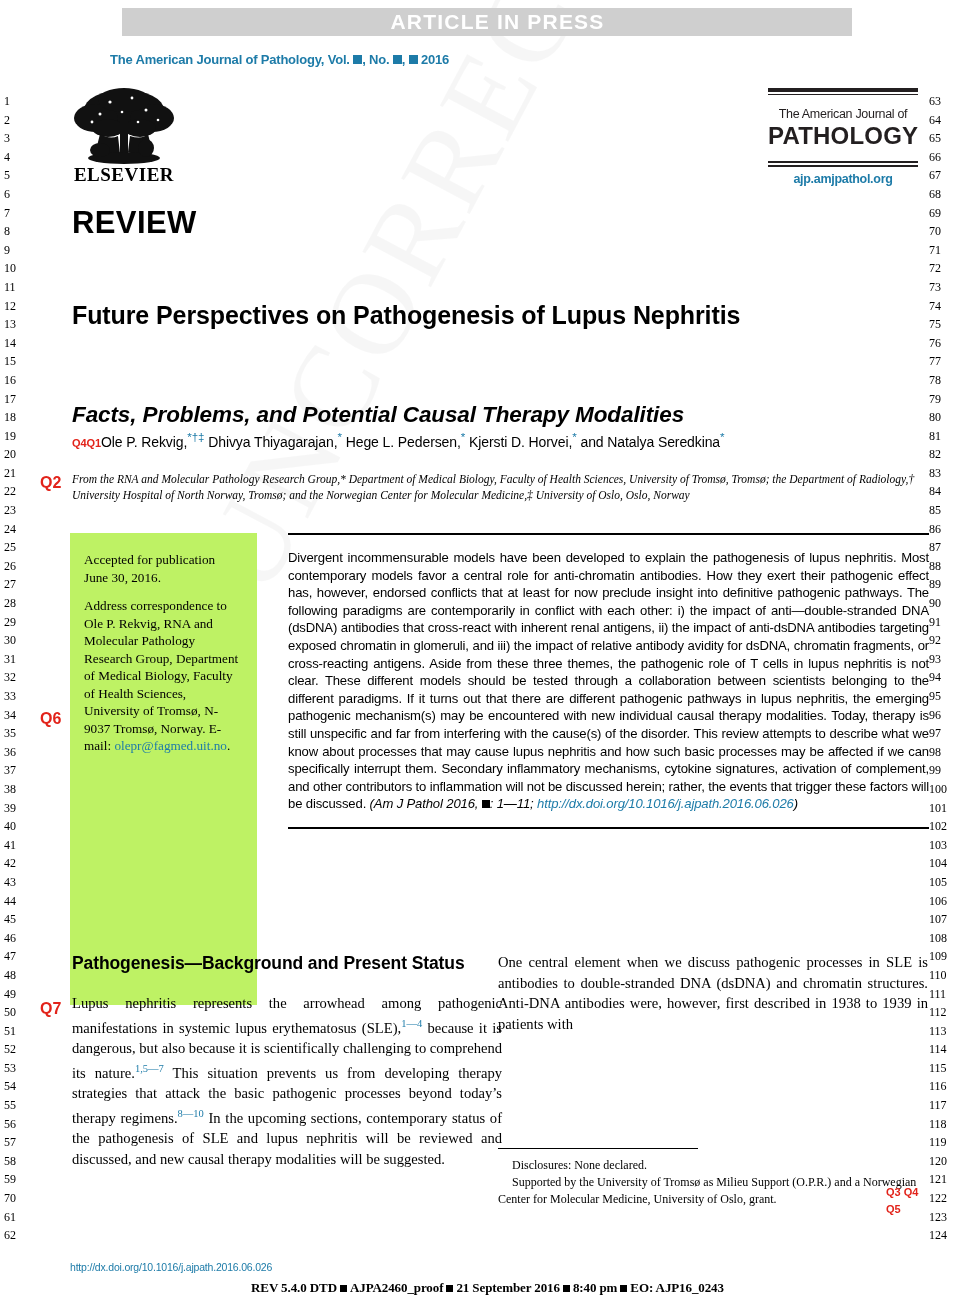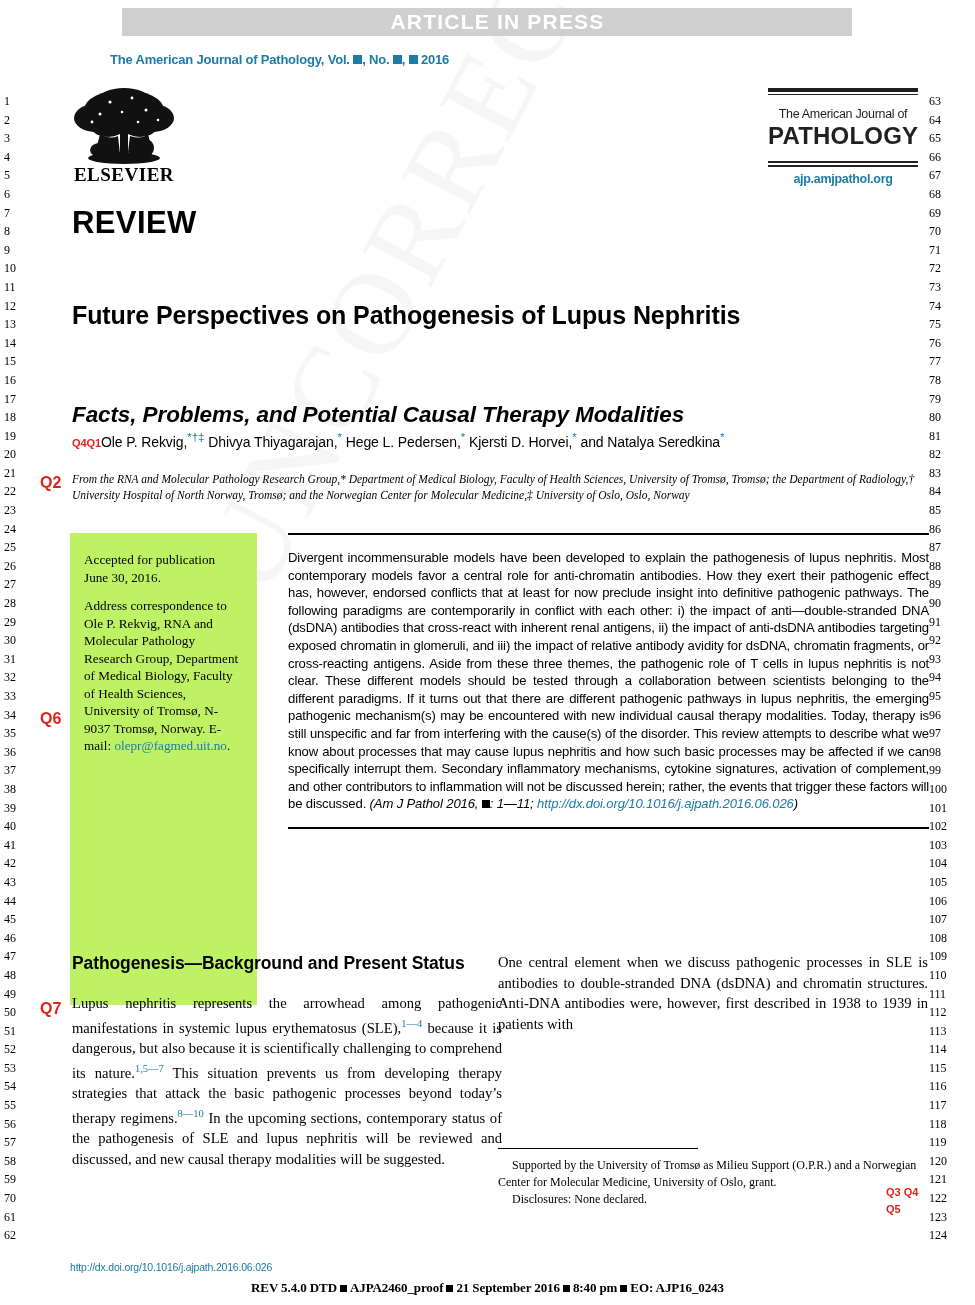--- a/index.html
+++ b/index.html
@@ -498,22 +498,22 @@
     <h3 class="sec-head">Pathogenesis—Background and Present Status</h3>
     <p class="body-p"><span>Lupus nephritis represents the arrowhead among pathogenic manifestations in systemic lupus erythematosus (SLE),</span><sup class="ref">1—4</sup><span> because it is dangerous, but also because it is scientifically challenging to comprehend its nature.</span><sup class="ref">1,5—7</sup><span> This situation prevents us from developing therapy strategies that attack the basic pathogenic processes beyond today’s therapy regimens.</span><sup class="ref">8—10</sup><span> In the upcoming sections, contemporary status of the pathogenesis of SLE and lupus nephritis will be reviewed and discussed, and new causal therapy modalities will be suggested.</span></p>
   </div>
 
   <div class="col right">
     <p class="body-p">One central element when we discuss pathogenic processes in SLE is antibodies to double-stranded DNA (dsDNA) and chromatin structures. Anti-DNA antibodies were, however, first described in 1938 to 1939 in patients with</p>
   </div>
 
   <div class="footnote">
     <div class="fn-rule"></div>
+    <p class="fn-p">Disclosures: None declared.</p>
     <p class="fn-p">Supported by the University of Tromsø as Milieu Support (O.P.R.) and a Norwegian Center for Molecular Medicine, University of Oslo, grant.</p>
-    <p class="fn-p">Disclosures: None declared.</p>
   </div>
   <div class="fn-q" style="left:886px; top:1186px;">Q3 Q4</div>
   <div class="fn-q" style="left:886px; top:1203px;">Q5</div>
 
   <div class="copyright">Copyright © 2016 American Society for Investigative Pathology. Published by Elsevier Inc. All rights reserved.</div>
   <div class="footer-doi">http://dx.doi.org/10.1016/j.ajpath.2016.06.026</div>
   <div class="dtd-line" id="dtd-line"><span>REV 5.4.0 DTD</span><span class="sqr-sm"></span><span>AJPA2460_proof</span><span class="sqr-sm"></span><span>21 September 2016</span><span class="sqr-sm"></span><span>8:40 pm</span><span class="sqr-sm"></span><span>EO: AJP16_0243</span></div>
 
 </div>
 

